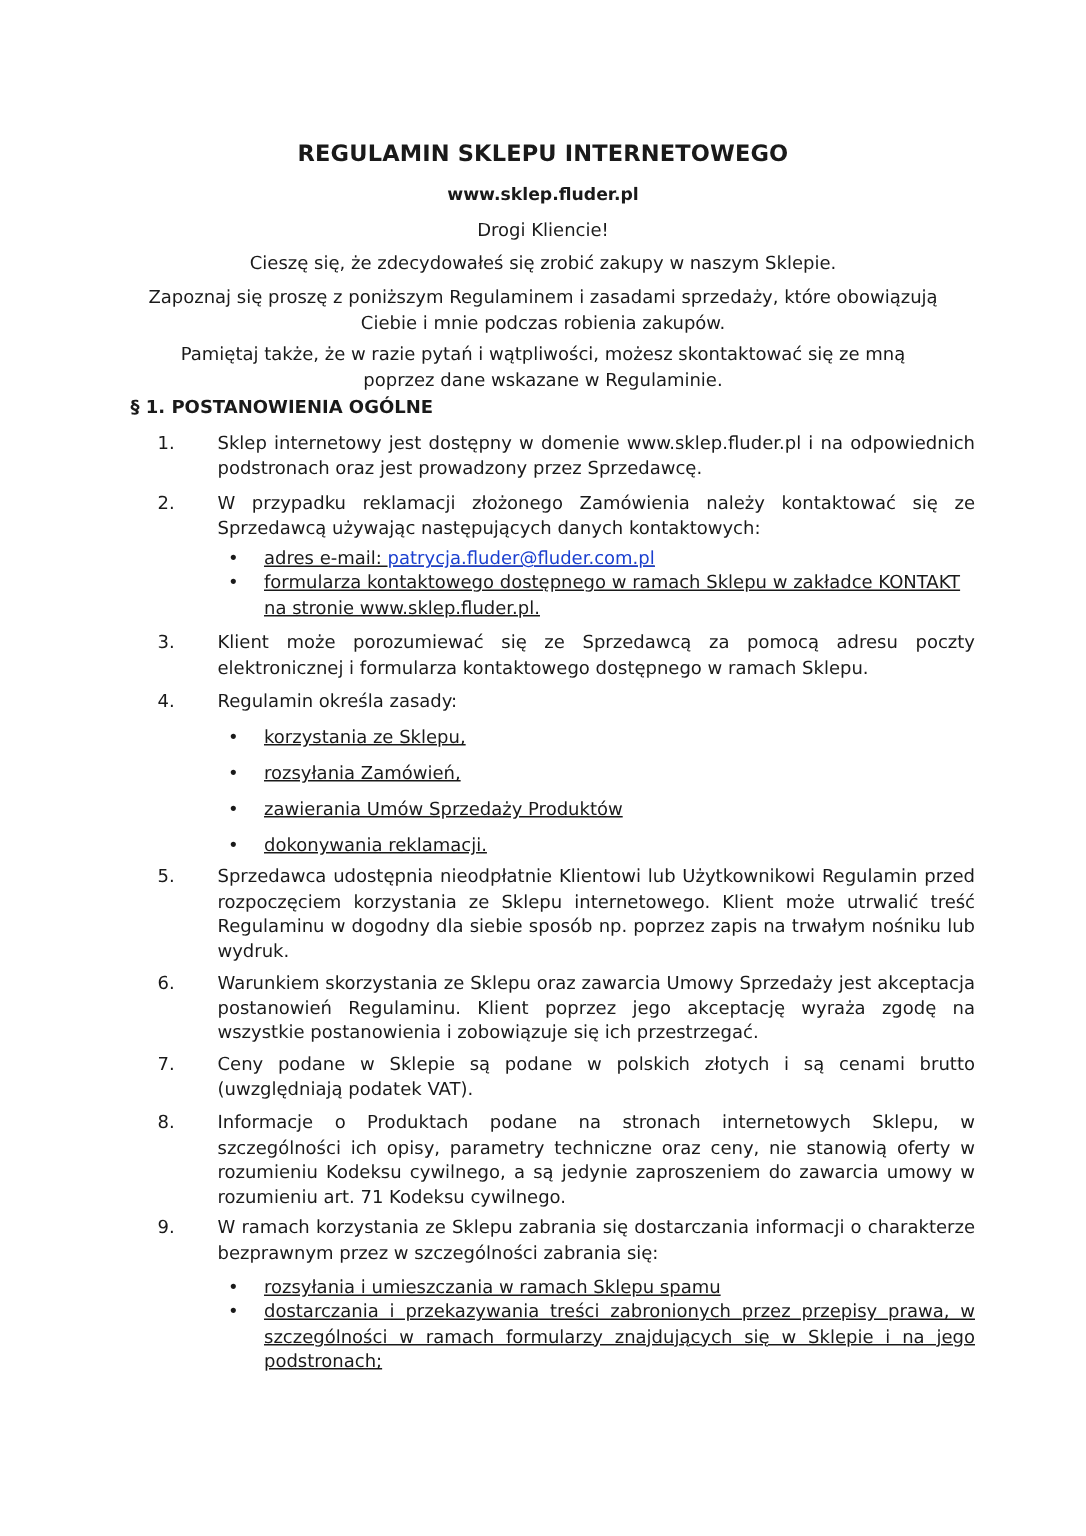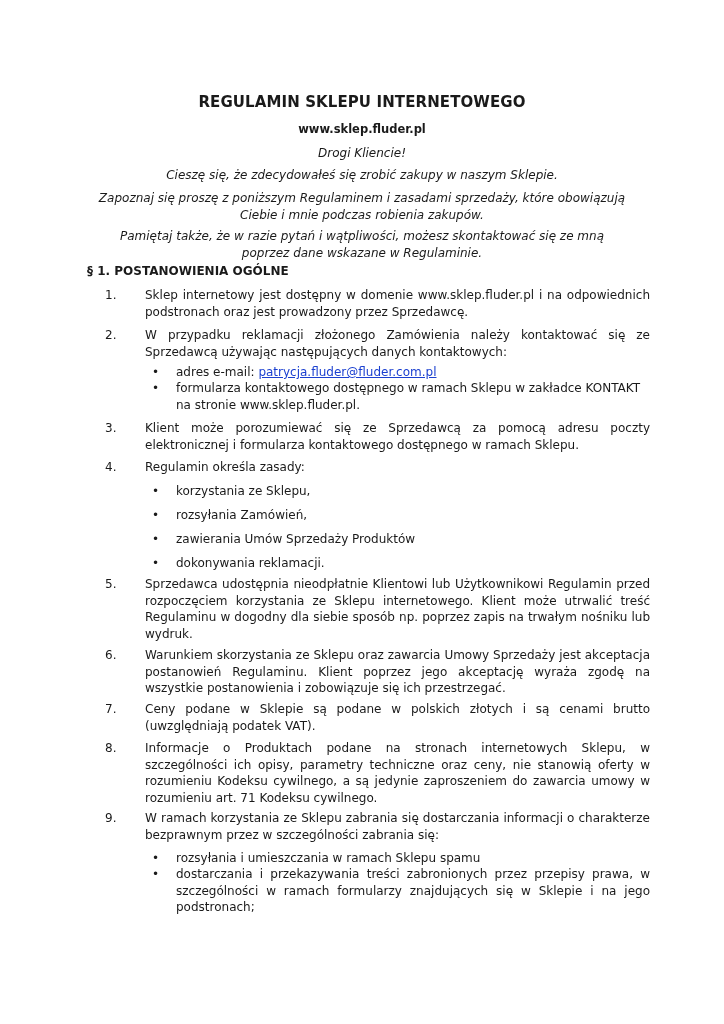--- a/index.html
+++ b/index.html
@@ -4,28 +4,28 @@
 <style>
   html, body { margin: 0; padding: 0; background: #ffffff; }
   body { width: 724px; height: 1024px; position: relative; overflow: hidden;
          font-family: "DejaVu Sans", "Liberation Sans", sans-serif; color: #1a1a1a; }
   .page { position: absolute; left: 0; top: 0; width: 675px; height: 1024px; }
   .title { position: absolute; top: 93px; left: 0; width: 724px; text-align: center;
            font-size: 15px; font-weight: bold; letter-spacing: 0.1px; }
   .url { position: absolute; top: 122px; left: 0; width: 724px; text-align: center;
          font-size: 11.5px; font-weight: bold; }
   .c { position: absolute; left: 80px; width: 564px; text-align: center; font-size: 12px;
-       font-style: italic; line-height: 17px; }
+       line-height: 17px; }
   .sec { position: absolute; left: 87px; top: 264px; font-size: 12px; font-weight: bold; text-align: right; }
   .item { position: absolute; left: 105px; width: 545px; font-size: 12px; line-height: 16.5px; }
   .item .num { position: absolute; left: 0; top: 0; }
   .item .txt { margin-left: 40px; text-align: justify; }
   .bul { position: absolute; left: 152px; width: 498px; font-size: 12px; line-height: 16.5px; }
   .bul .dot { position: absolute; left: 0; top: 0; }
-  .bul .txt { margin-left: 24px; text-align: justify; }
+  .bul .txt { margin-left: 24px; text-align: justify; text-decoration: underline; }
   a.mail { color: #1a3fd0; text-decoration: underline; }
 </style>
 </head>
 <body>
 
 <div class="page">
   <div class="title">REGULAMIN SKLEPU INTERNETOWEGO</div>
   <div class="url">www.sklep.fluder.pl</div>
   <div class="c" style="top:145px">Drogi Kliencie!</div>
   <div class="c" style="top:167px">Cieszę się, że zdecydowałeś się zrobić zakupy w naszym Sklepie.</div>

